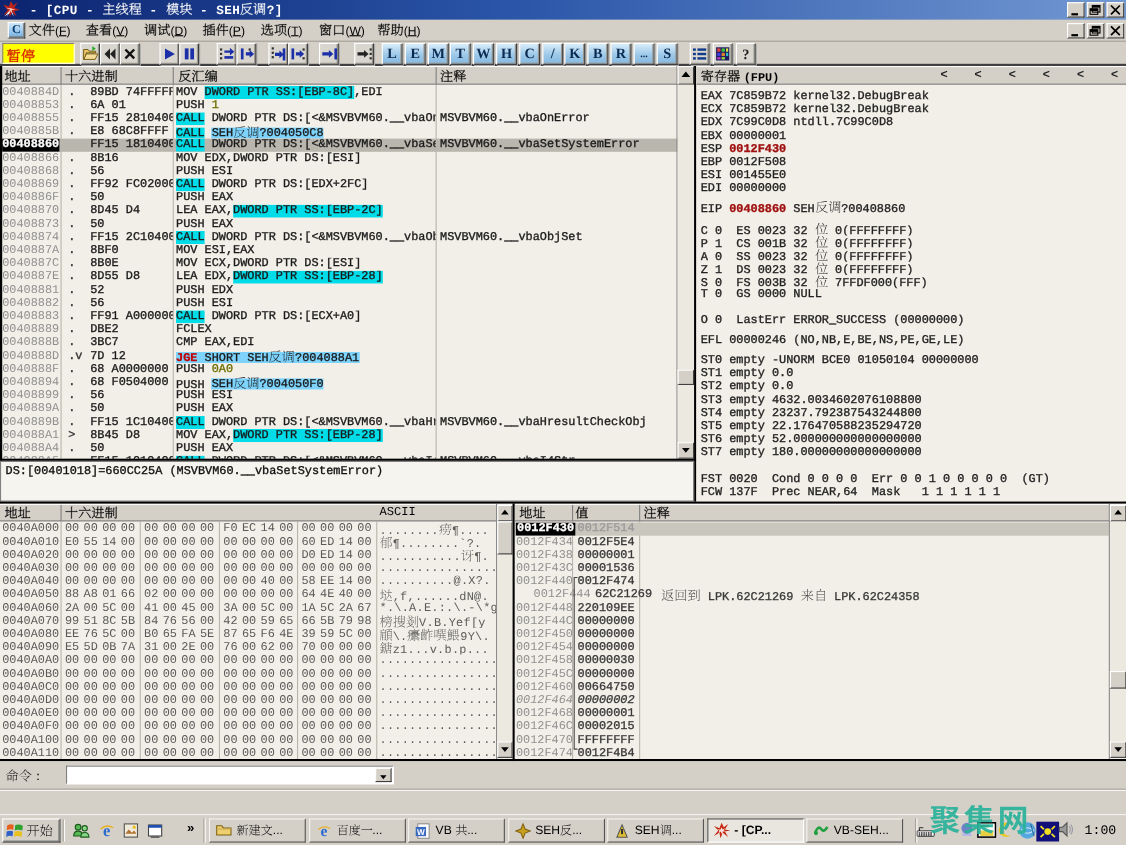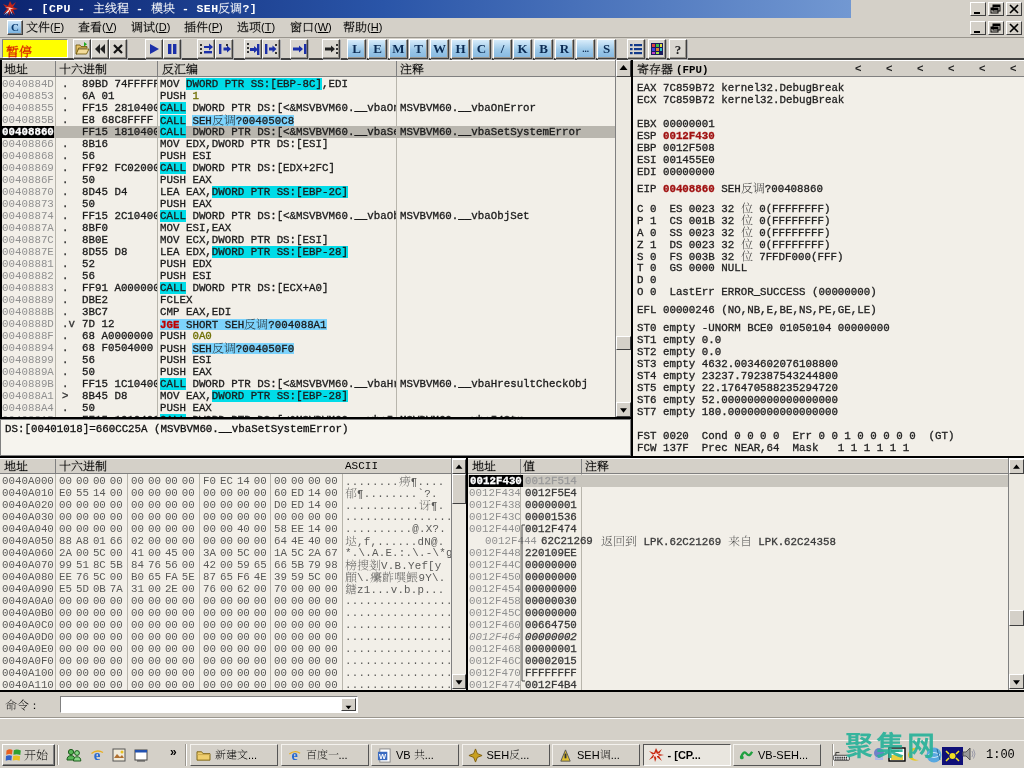--- a/index.html
+++ b/index.html
@@ -15,21 +15,21 @@
 .raised{border-top:1px solid #fff;border-left:1px solid #fff;border-right:1px solid #404040;border-bottom:1px solid #404040;box-shadow:inset -1px -1px 0 #808080}
 .sunken{border-top:1px solid #808080;border-left:1px solid #808080;border-right:1px solid #fff;border-bottom:1px solid #fff}
 .btn3d{background:#d9d6cf;border-top:1px solid #fff;border-left:1px solid #fff;border-right:1px solid #404040;border-bottom:1px solid #404040;box-shadow:inset -1px -1px 0 #9a968e,1px 1px 0 #aaa}
 .pane{background:#f2efe8}
 .hdr{background:#d4d0c8;border-bottom:1px solid #808080;border-top:1px solid #fff;color:#000}
 .divl{position:absolute;width:1px;background:#888}
 .wc{width:16px;height:14px;background:#d4d0c8;display:inline-block;margin-left:2px;position:relative;border-top:1px solid #fff;border-left:1px solid #fff;border-right:1px solid #404040;border-bottom:1px solid #404040}
 .sb{background:#d4d0c8;position:absolute;border-top:1px solid #fff;border-left:1px solid #fff;border-right:1px solid #404040;border-bottom:1px solid #404040;text-align:center}
 .track{background:#ece9e1;position:absolute}
 </style></head><body>
-<div class="a" style="left:0;top:0;width:851px;height:18px;background:linear-gradient(90deg,#0c2470 0%,#2a55a8 45%,#7298d2 100%)">
+<div class="a" style="left:0;top:0;width:1024px;height:18px;background:linear-gradient(90deg,#0c2470 0%,#2a55a8 45%,#7298d2 100%)">
     <svg class="a" style="left:2px;top:1px" width="17" height="16" viewBox="0 0 17 16">
       <path d="M8 0 L10 4 L14 1 L11 6 L16 8 L11 9 L13 14 L9 10 L7 15 L6 10 L1 13 L5 8 L1 3 L6 5 Z" fill="#c02418"></path>
       <path d="M3 6 L7 7.5 L4 15 L7.5 9 L10 13 L8.5 8 L12 8 L8 6.5 Z" fill="#f8c8c0"></path>
       <path d="M2 14 L6 9.5 L7 10.5 Z M9 11 L10.5 14.5 L9.6 10.8 Z" fill="#fff"></path>
     </svg>
     <span class="a" style="left:27px;top:2px;color:#fff;font-weight:bold;font-family:'Liberation Mono',monospace;font-size:11.5px;letter-spacing:.4px">- [CPU - <svg class="k bset">
         <use href="#u4e3b"></use>
       </svg><svg class="k bset">
         <use href="#u7ebf"></use>
       </svg><svg class="k bset">
@@ -357,20 +357,21 @@
         </svg> <span style="font-family:'Liberation Mono',monospace;font-size:10.8px">(FPU)</span></span>
       <span class="a" style="left:222px;top:1px;font-size:11px;color:#222;font-weight:bold">&lt;</span>
       <span class="a" style="left:253px;top:1px;font-size:11px;color:#222;font-weight:bold">&lt;</span>
       <span class="a" style="left:284px;top:1px;font-size:11px;color:#222;font-weight:bold">&lt;</span>
       <span class="a" style="left:315px;top:1px;font-size:11px;color:#222;font-weight:bold">&lt;</span>
       <span class="a" style="left:346px;top:1px;font-size:11px;color:#222;font-weight:bold">&lt;</span>
       <span class="a" style="left:377px;top:1px;font-size:11px;color:#222;font-weight:bold">&lt;</span>
     </div>
     <div class="row mono" style="left:4px;top:22px;width:386px;color:#222">EAX 7C859B72 kernel32.DebugBreak</div>
     <div class="row mono" style="left:4px;top:34px;width:386px;color:#222">ECX 7C859B72 kernel32.DebugBreak</div>
+    <div class="row mono" style="left:4px;top:46px;width:386px;color:#222">EDX 7C99C0D8 ntdll.7C99C0D8</div>
     <div class="row mono" style="left:4px;top:58px;width:386px;color:#222">EBX 00000001</div>
     <div class="row mono" style="left:4px;top:70px;width:386px;color:#222">ESP <span style="color:#a01010;font-weight:bold">0012F430</span></div>
     <div class="row mono" style="left:4px;top:82px;width:386px;color:#222">EBP 0012F508</div>
     <div class="row mono" style="left:4px;top:94px;width:386px;color:#222">ESI 001455E0</div>
     <div class="row mono" style="left:4px;top:106px;width:386px;color:#222">EDI 00000000</div>
     <div class="row mono" style="left:4px;top:122px;width:386px;color:#222">EIP <span style="color:#a01010;font-weight:bold">00408860</span> SEH<svg class="k">
         <use href="#u53cd"></use>
       </svg><svg class="k">
         <use href="#u8c03"></use>
       </svg>?00408860</div>
@@ -383,21 +384,20 @@
     <div class="row mono" style="left:4px;top:166px;width:386px;color:#222">A 0  SS 0023 32 <svg class="k">
         <use href="#u4f4d"></use>
       </svg> 0(FFFFFFFF)</div>
     <div class="row mono" style="left:4px;top:178px;width:386px;color:#222">Z 1  DS 0023 32 <svg class="k">
         <use href="#u4f4d"></use>
       </svg> 0(FFFFFFFF)</div>
     <div class="row mono" style="left:4px;top:190px;width:386px;color:#222">S 0  FS 003B 32 <svg class="k">
         <use href="#u4f4d"></use>
       </svg> 7FFDF000(FFF)</div>
     <div class="row mono" style="left:4px;top:202px;width:386px;color:#222">T 0  GS 0000 NULL</div>
-    <div class="row mono" style="left:4px;top:214px;width:386px;color:#222">D 0</div>
     <div class="row mono" style="left:4px;top:226px;width:386px;color:#222">O 0  LastErr ERROR_SUCCESS (00000000)</div>
     <div class="row mono" style="left:4px;top:244px;width:386px;color:#222">EFL 00000246 (NO,NB,E,BE,NS,PE,GE,LE)</div>
     <div class="row mono" style="left:4px;top:262px;width:386px;color:#222">ST0 empty -UNORM BCE0 01050104 00000000</div>
     <div class="row mono" style="left:4px;top:274px;width:386px;color:#222">ST1 empty 0.0</div>
     <div class="row mono" style="left:4px;top:286px;width:386px;color:#222">ST2 empty 0.0</div>
     <div class="row mono" style="left:4px;top:298px;width:386px;color:#222">ST3 empty 4632.0034602076108800</div>
     <div class="row mono" style="left:4px;top:310px;width:386px;color:#222">ST4 empty 23237.792387543244800</div>
     <div class="row mono" style="left:4px;top:322px;width:386px;color:#222">ST5 empty 22.176470588235294720</div>
     <div class="row mono" style="left:4px;top:334px;width:386px;color:#222">ST6 empty 52.000000000000000000</div>
     <div class="row mono" style="left:4px;top:346px;width:386px;color:#222">ST7 empty 180.00000000000000000</div>

